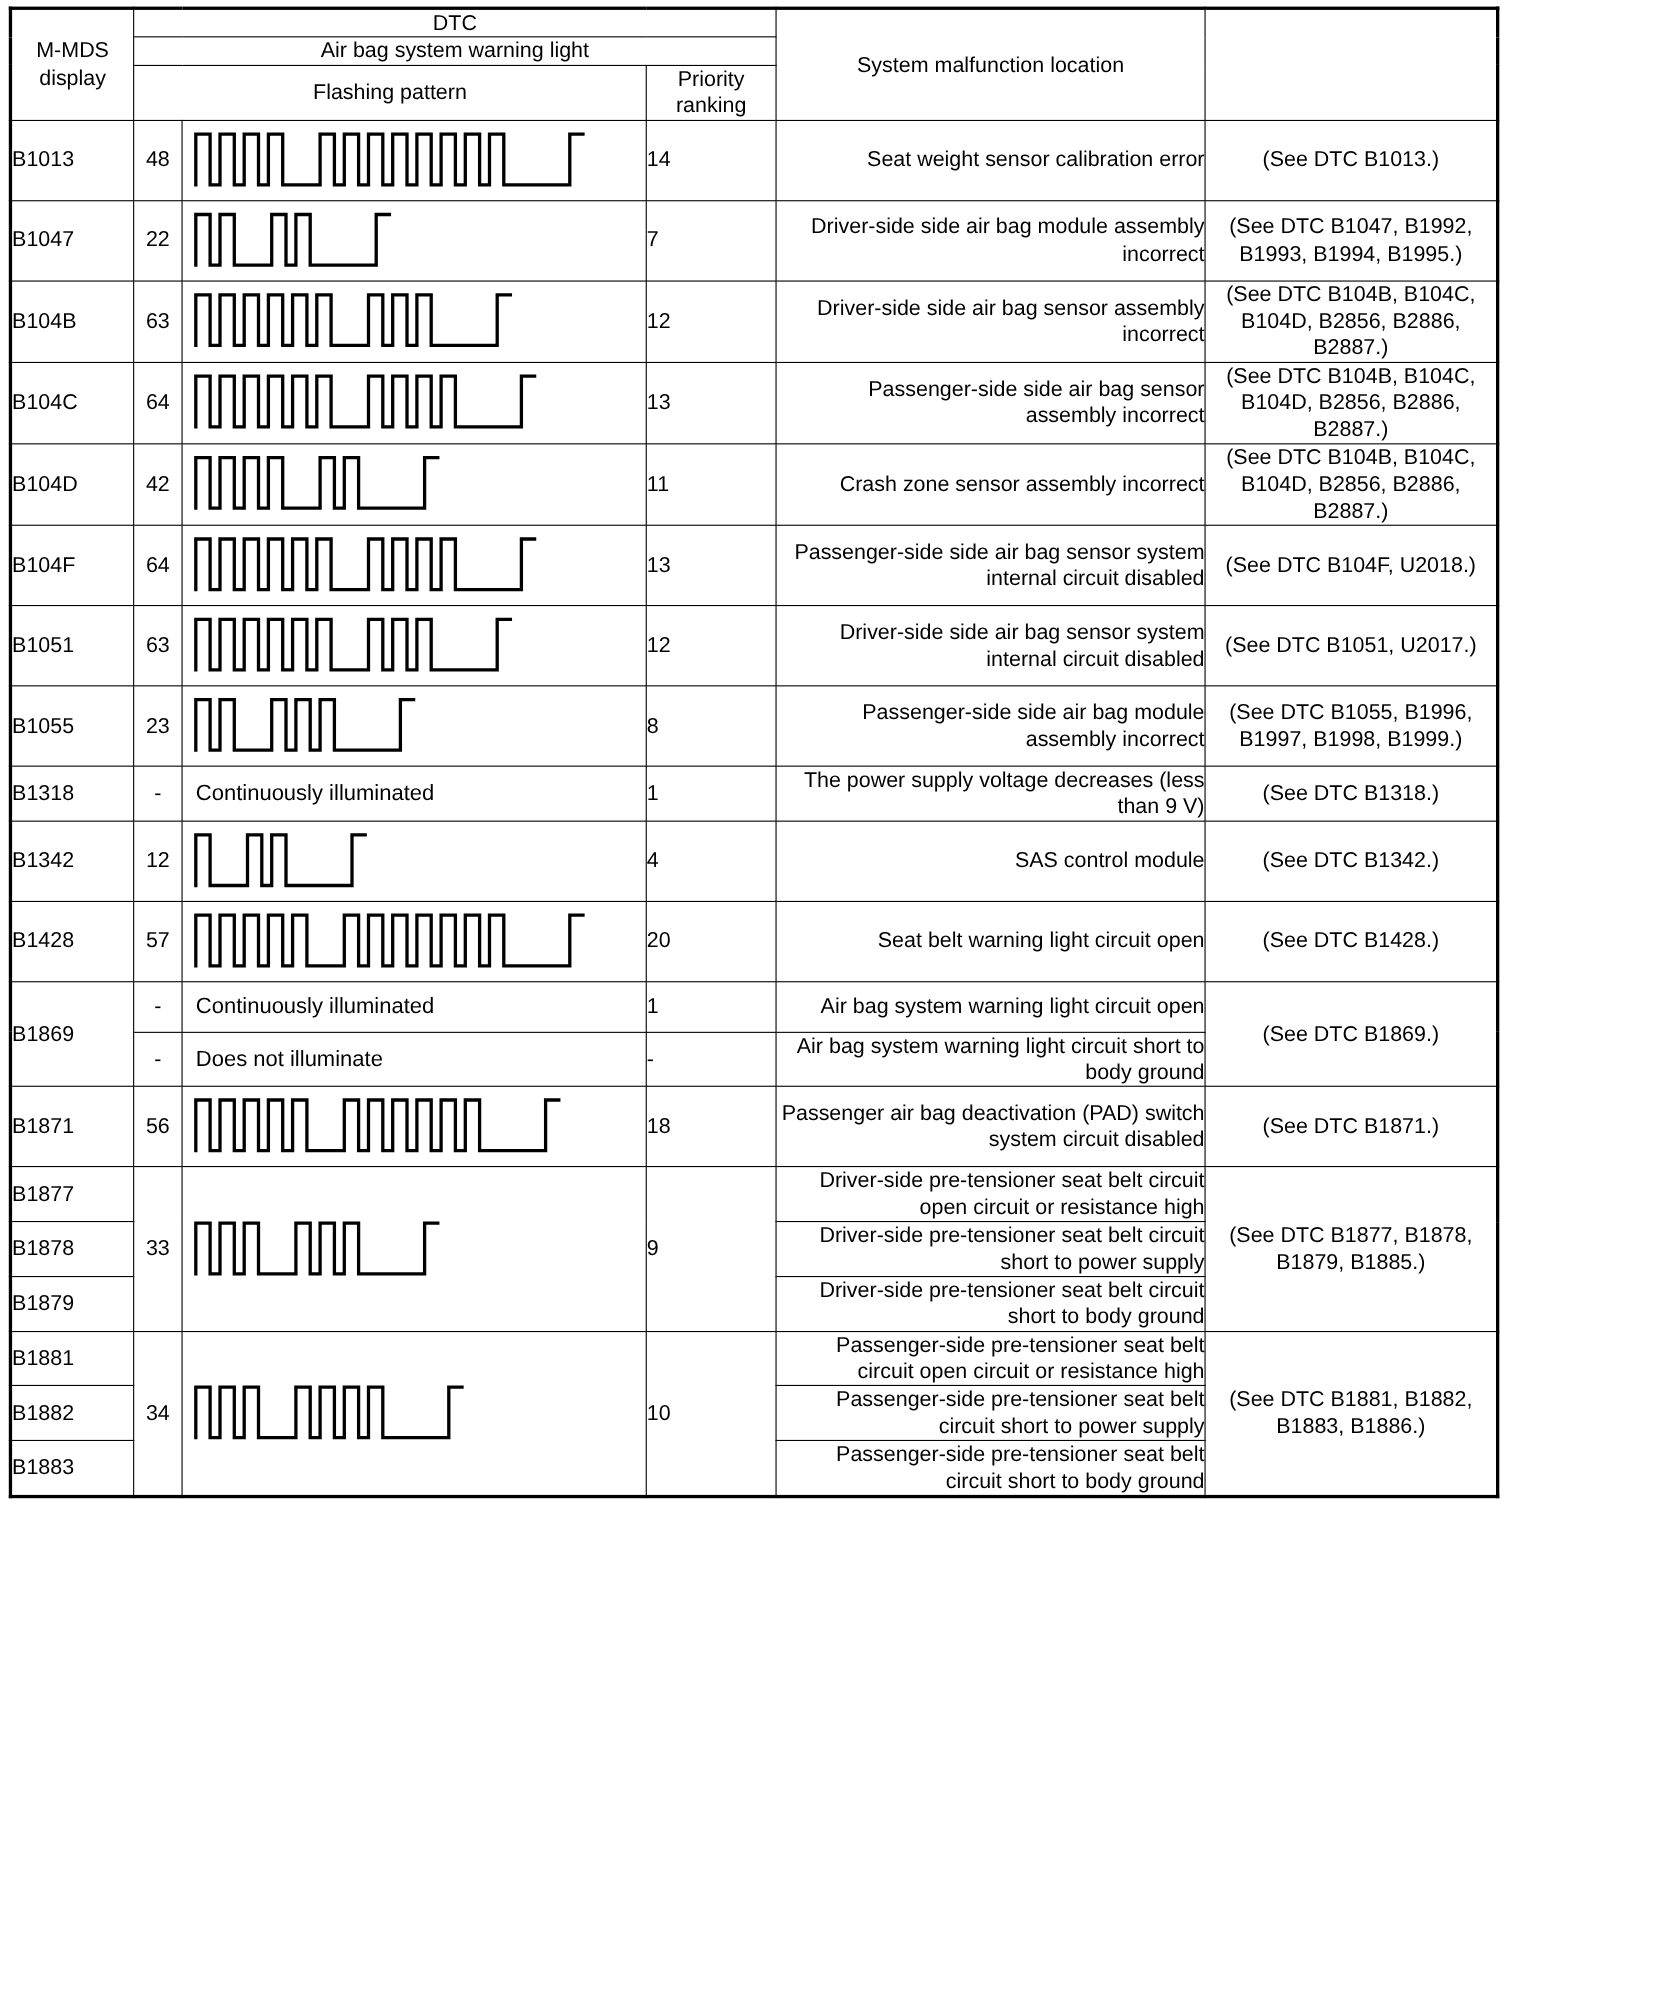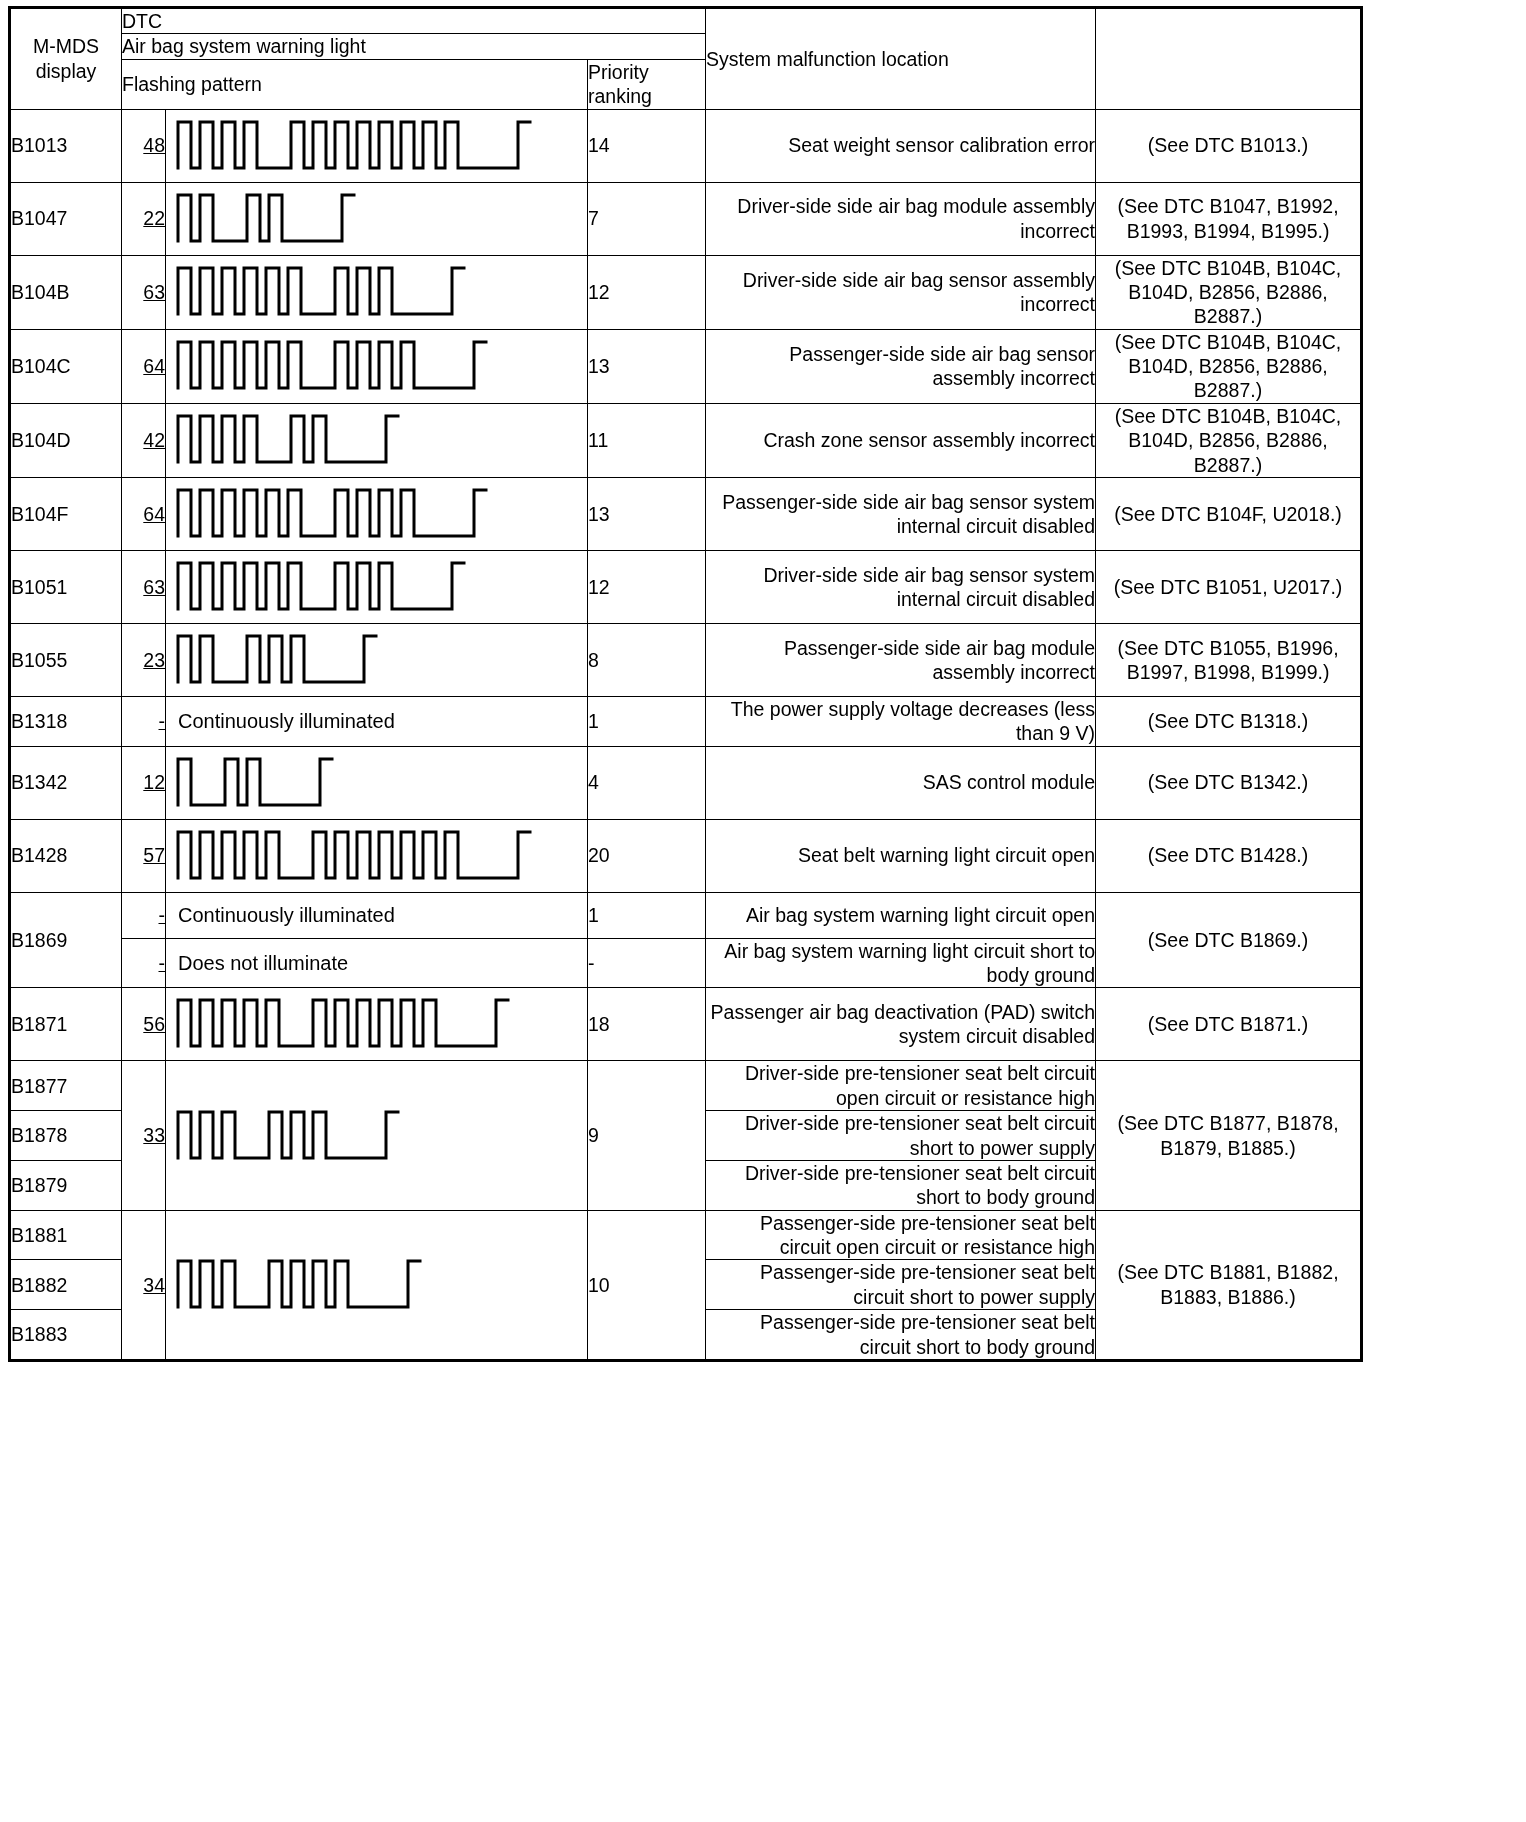--- a/index.html
+++ b/index.html
@@ -26,43 +26,42 @@
   }
   table.dtc td, table.dtc th {
     border: 1.5px solid #000;
     padding: 0;
     vertical-align: middle;
     font-weight: normal;
     font-size: 19.5px;
     line-height: 1.25;
   }
   .hdr {
-    text-align: left;
+    text-align: center;
     font-weight: bold;
     font-size: 20.5px;
     padding: 8px 6px;
     margin-left: 31px;
   }
   .hdr-left {
     text-align: center;
     font-weight: bold;
     font-size: 20.5px;
     padding: 8px 6px;
   }
   .code {
     text-align: left;
     padding: 10px 0 10px 14px;
     font-size: 19.5px;
     margin-left: 31px;
   }
   .num {
-    text-align: right;
+    text-align: center;
     padding: 10px 0 10px 10px;
     font-size: 19.5px;
-    text-decoration: underline;
   }
   .prio {
     text-align: left;
     padding: 10px 0 10px 12px;
     font-size: 19.5px;
   }
   .desc {
     text-align: right;
     padding: 9px 14px 9px 13px;
     font-size: 19.5px;

